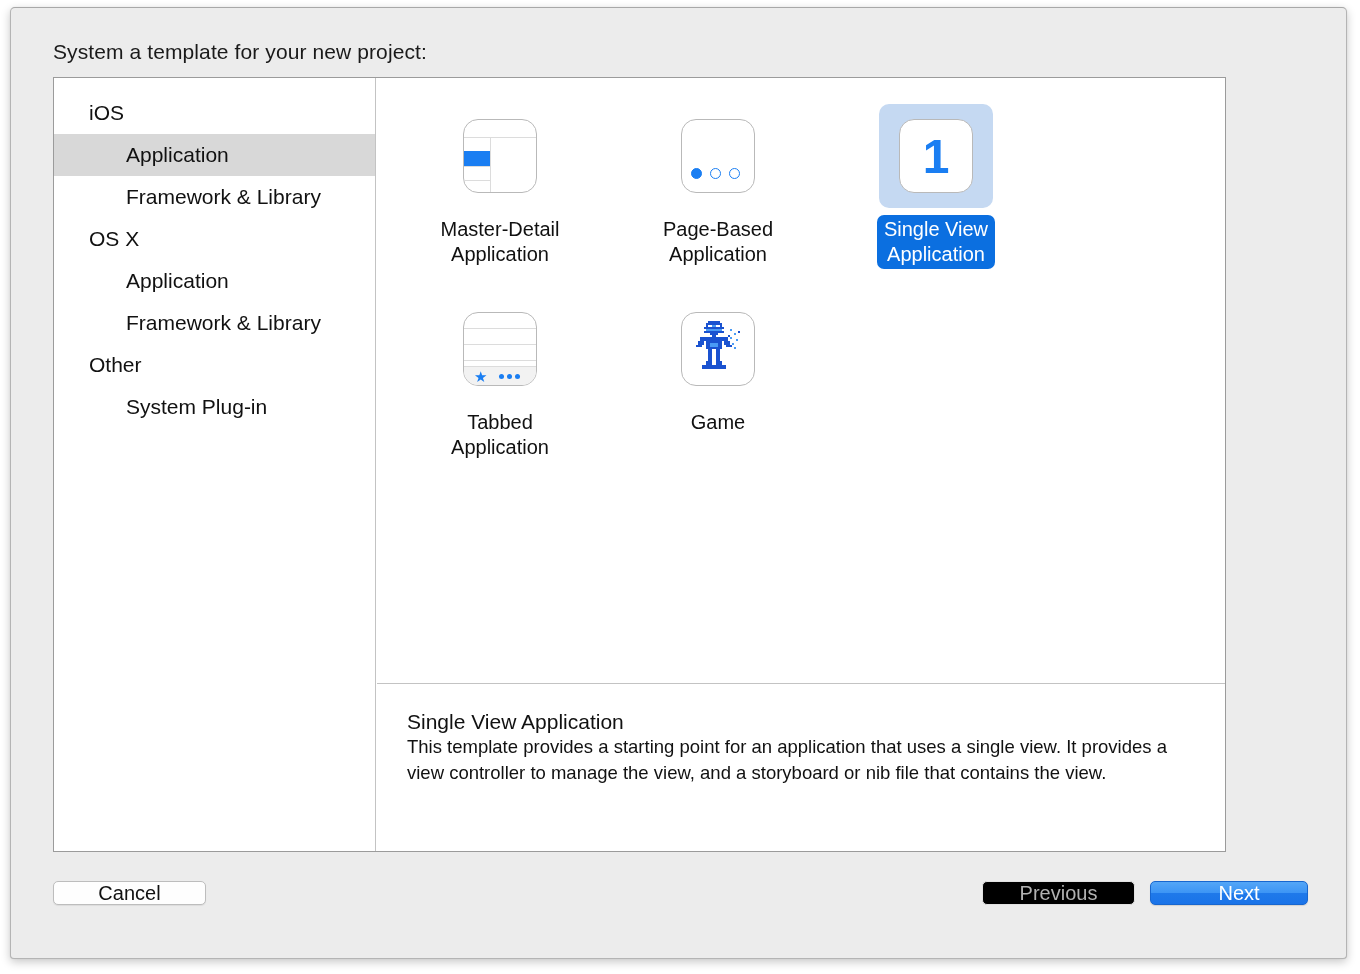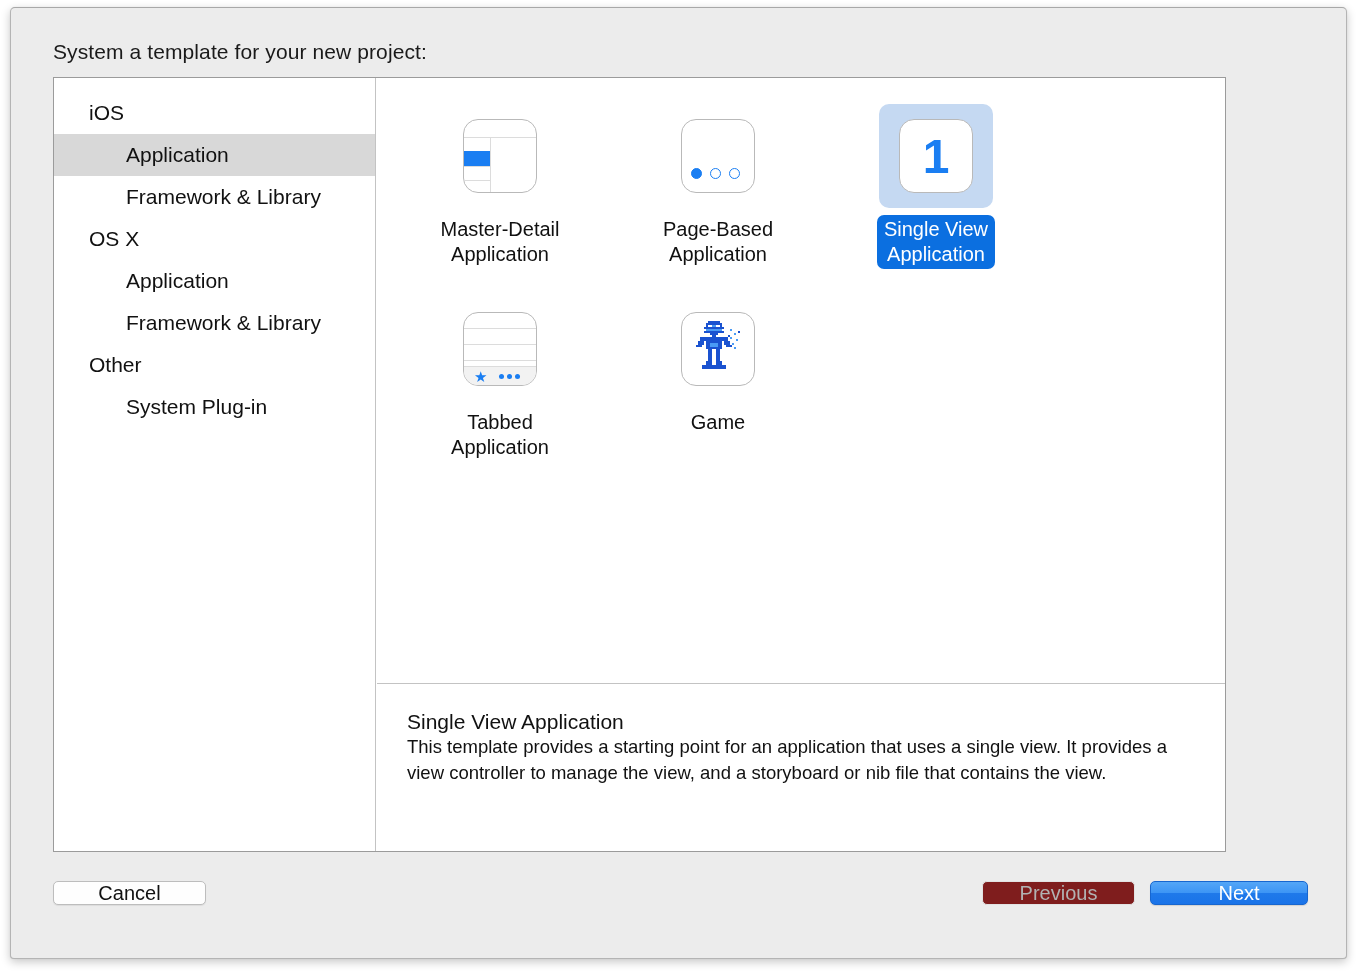--- a/index.html
+++ b/index.html
@@ -193,21 +193,21 @@
   }
   #btn-cancel {
     left: 42px; top: 873px; width: 153px;
     background: #fefefe;
     border: 1px solid #bdbdbd;
     color: #111111;
     box-shadow: 0 1px 1px rgba(0,0,0,0.07);
   }
   #btn-previous {
     left: 971px; top: 873px; width: 153px;
-    background: #7f1d1d;
+    background: #000000;
     border: 1px solid #e2e2e2;
     color: #b2b2b2;
   }
   #btn-next {
     left: 1139px; top: 873px; width: 158px;
     background: linear-gradient(to bottom, #54a6f7 0%, #3d95f5 48%, #1f79ea 52%, #1a73e8 100%);
     border: 1px solid #1766cf;
     color: #ffffff;
     box-shadow: 0 1px 1px rgba(0,0,0,0.12);
     padding-left: 20px;

